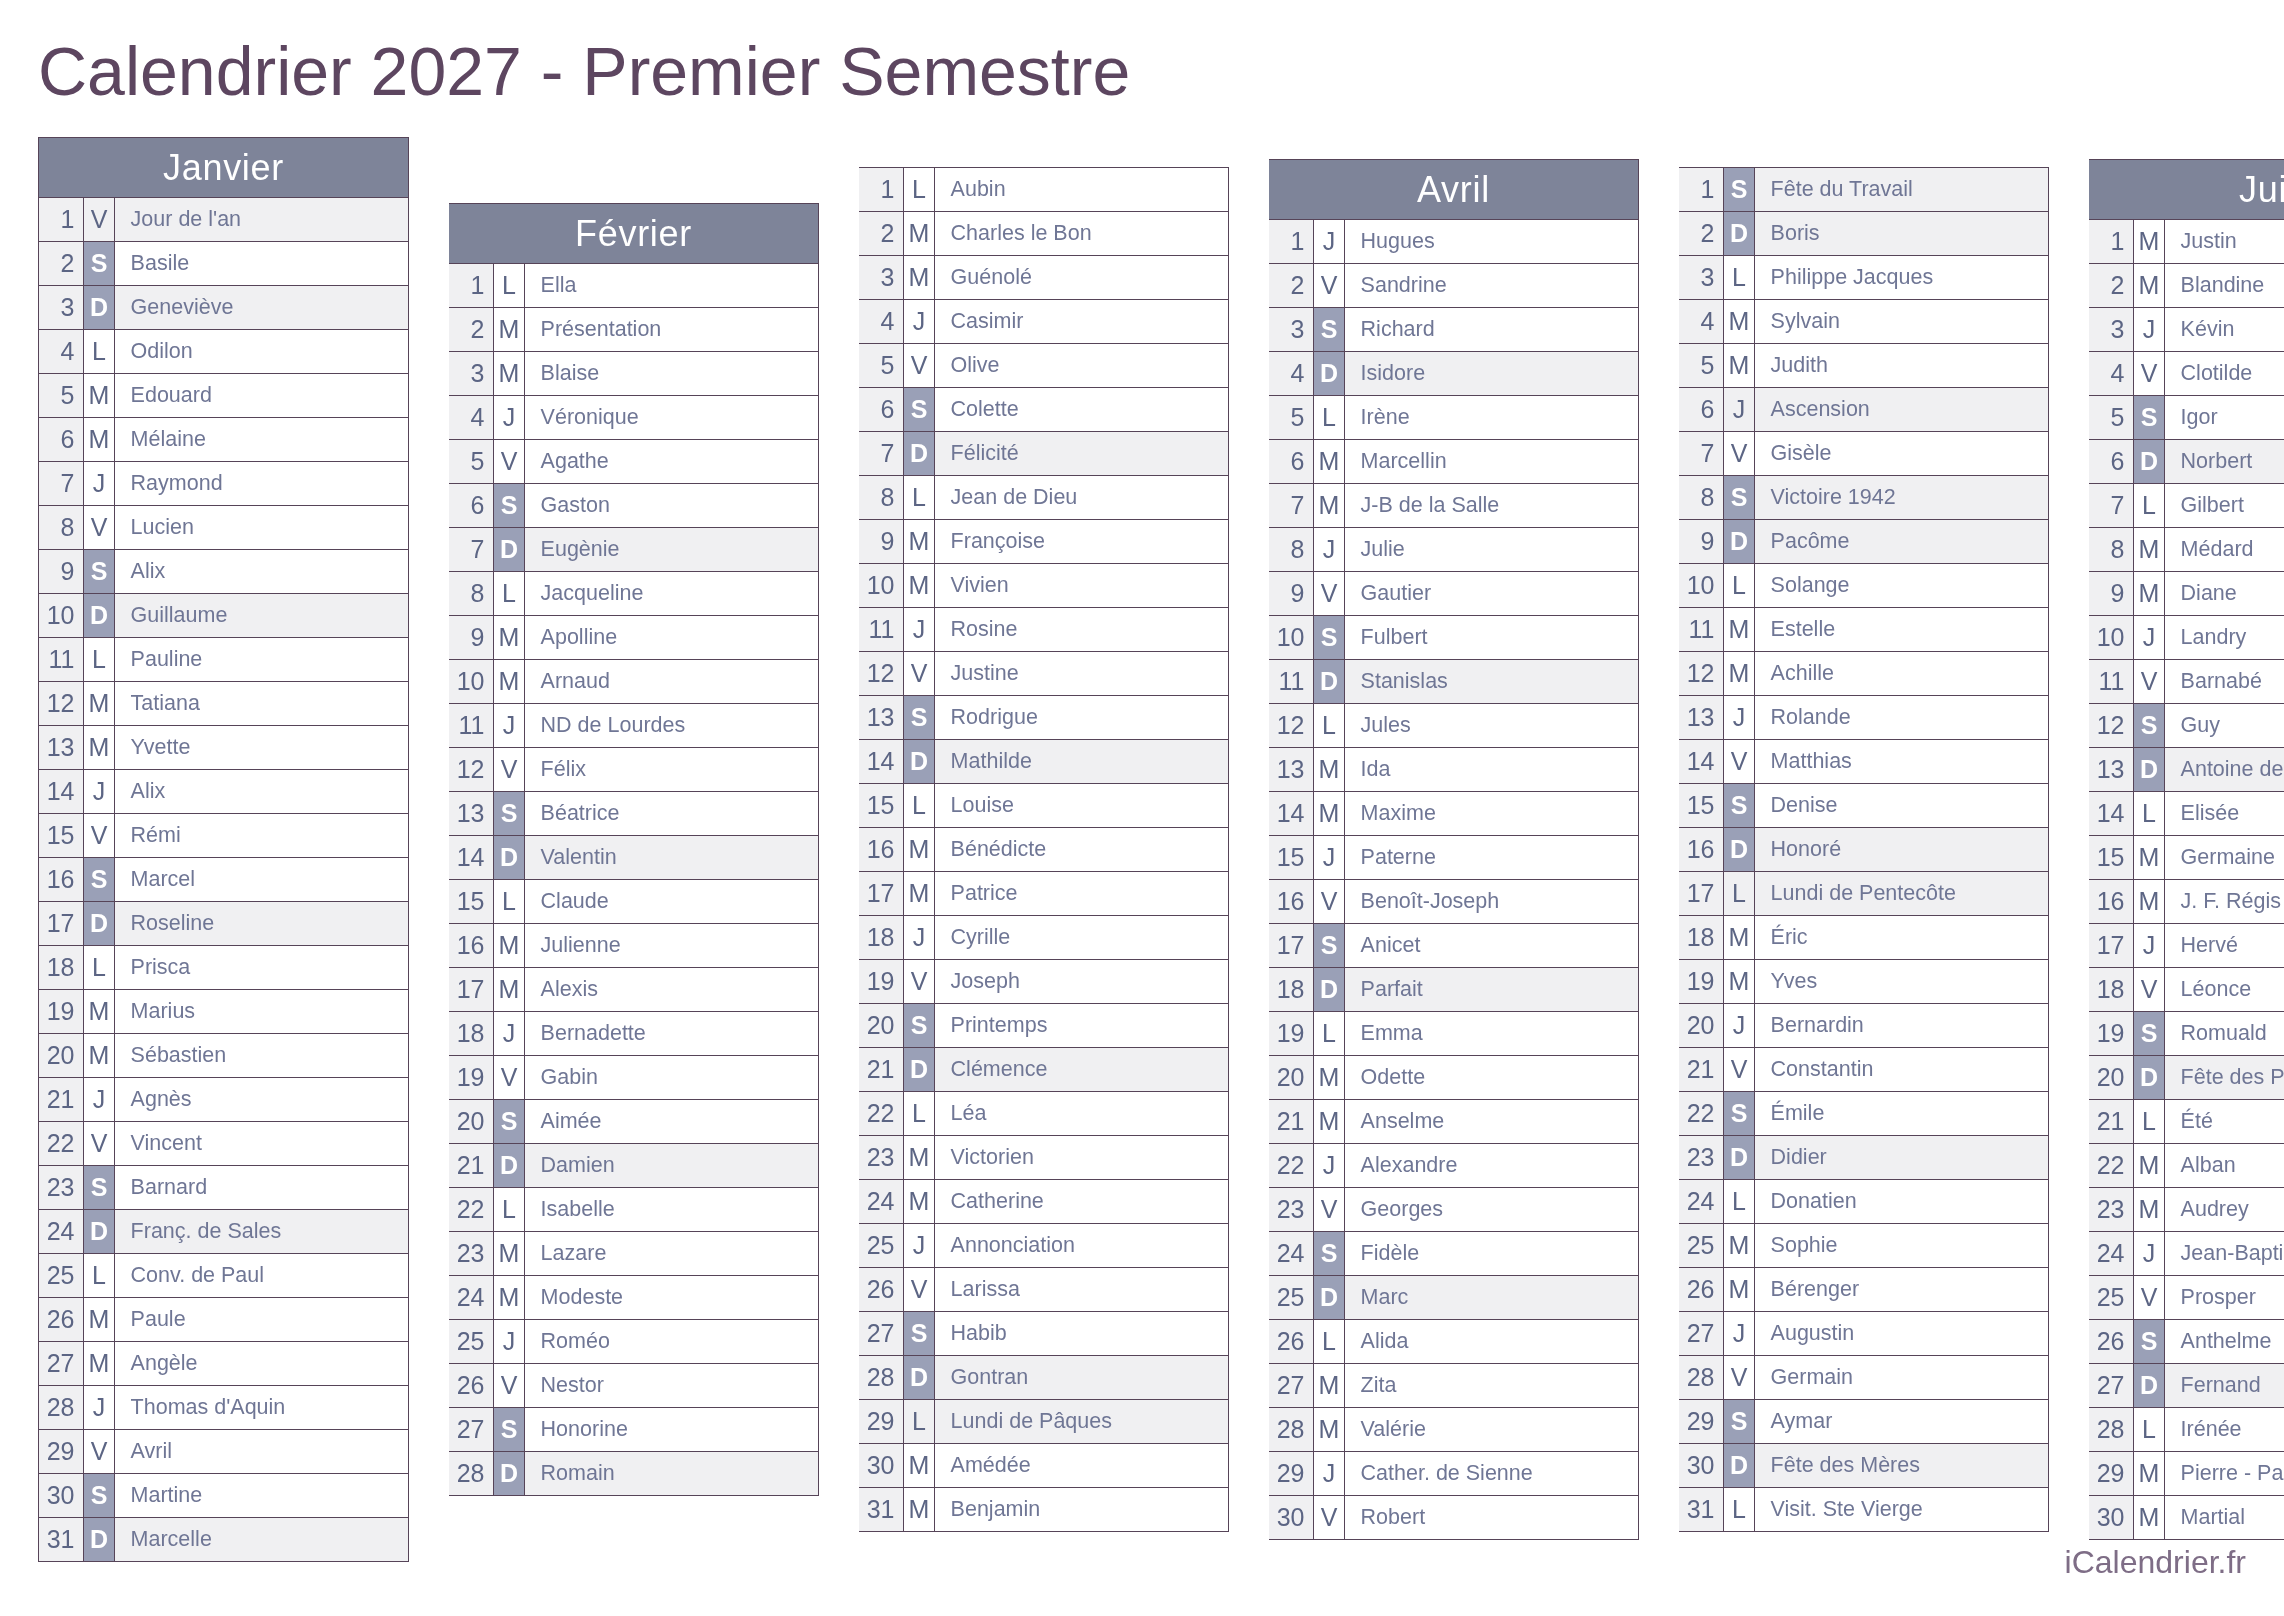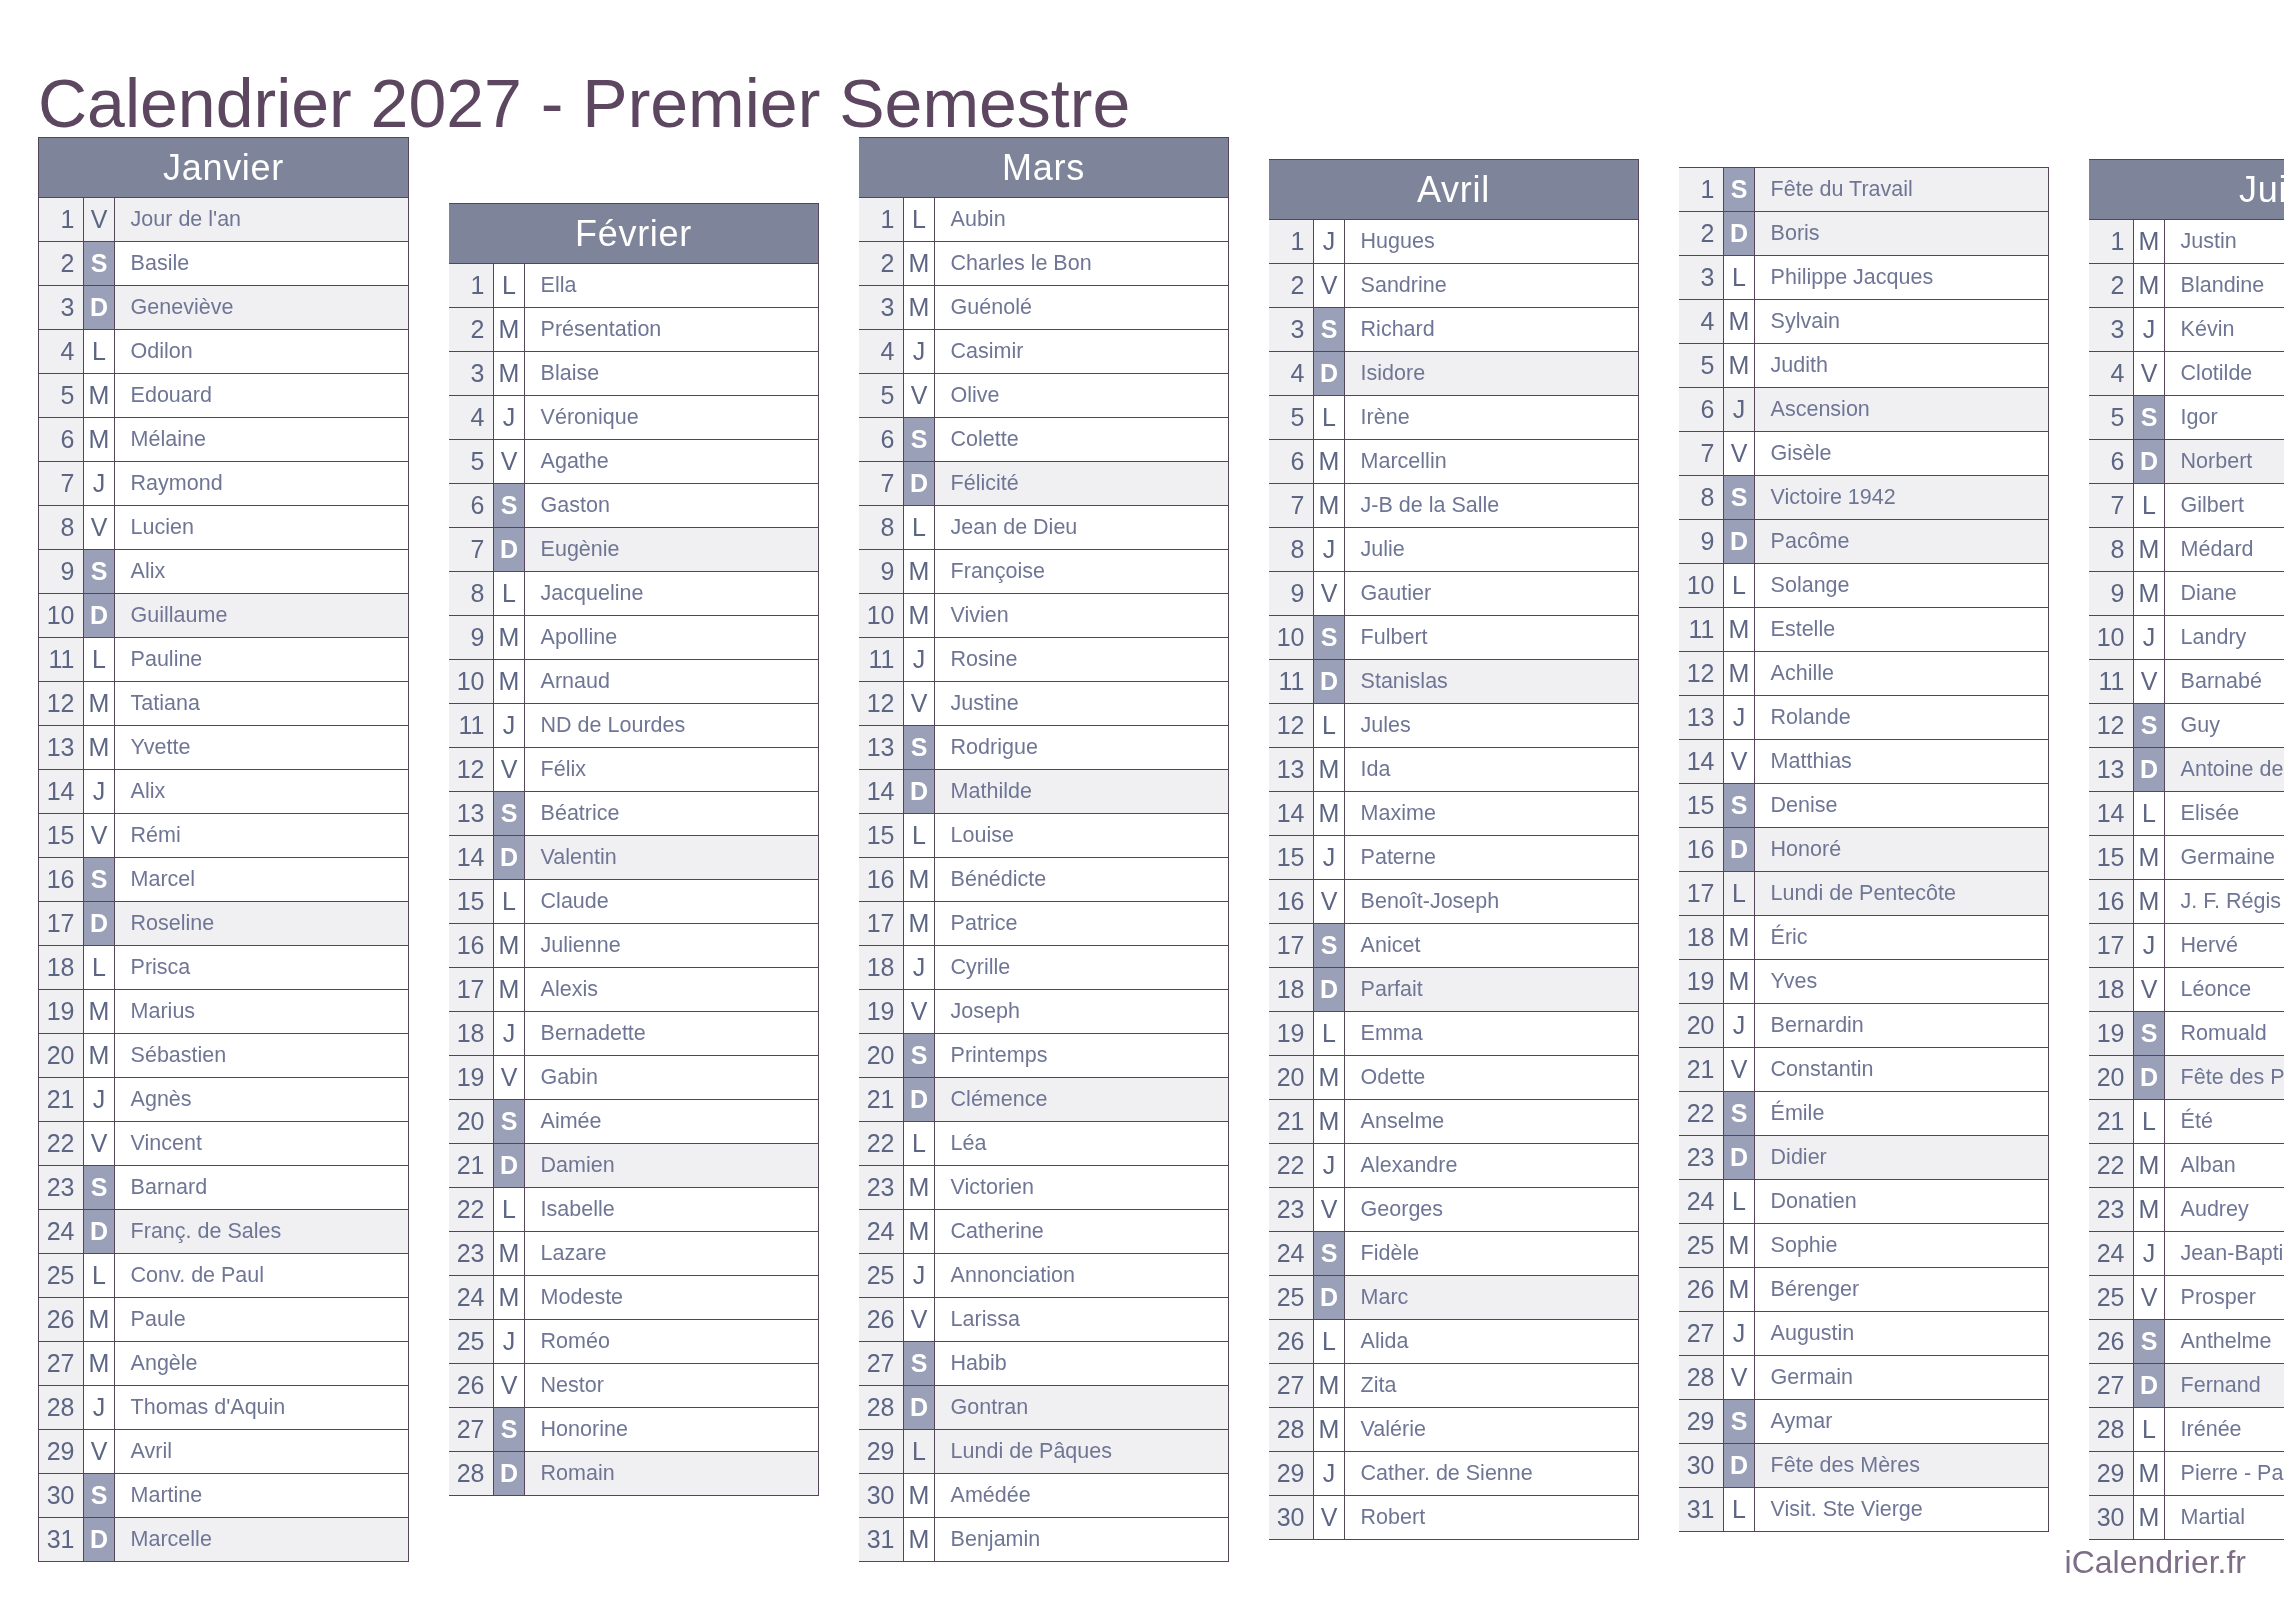--- a/index.html
+++ b/index.html
@@ -16,21 +16,21 @@
   }
   html,body{margin:0;padding:0;}
   body{
     width:2284px;height:1617px;position:relative;background:#ffffff;
     font-family:"Liberation Sans","DejaVu Sans",sans-serif;
     overflow:hidden;
   }
   .page-title{
     position:absolute;left:38px;top:34px;
     font-size:68px;line-height:1.1;font-weight:400;
-    color:var(--title-color);white-space:nowrap;margin-top:32px;
+    color:var(--title-color);white-space:nowrap;
   }
   .calendar{
     position:absolute;left:38px;top:137px;
     display:flex;align-items:center;gap:40px;
   }
   .month{border-top:1.3px solid var(--border);}
   .month:first-child{border-left:1.3px solid var(--border);}
   .month-header{
     height:60px;box-sizing:border-box;
     border-right:1.3px solid var(--border);
@@ -369,21 +369,20 @@
         <div class="cell wd badge">S</div>
         <div class="cell name">Honorine</div>
       </div>
       <div class="day-row shaded">
         <div class="cell num">28</div>
         <div class="cell wd badge">D</div>
         <div class="cell name">Romain</div>
       </div>
     </div>
     <div class="month">
-      <div class="month-header">Mars</div>
       <div class="day-row">
         <div class="cell num">1</div>
         <div class="cell wd">L</div>
         <div class="cell name">Aubin</div>
       </div>
       <div class="day-row">
         <div class="cell num">2</div>
         <div class="cell wd">M</div>
         <div class="cell name">Charles le Bon</div>
       </div>

